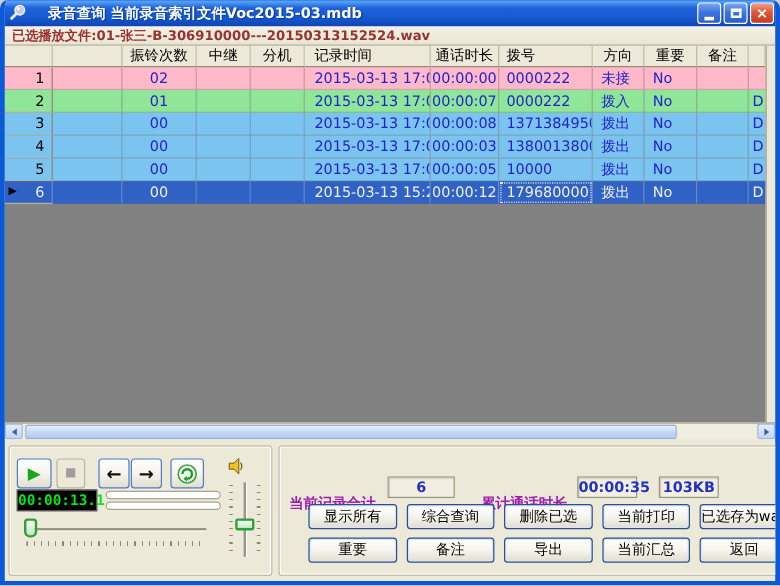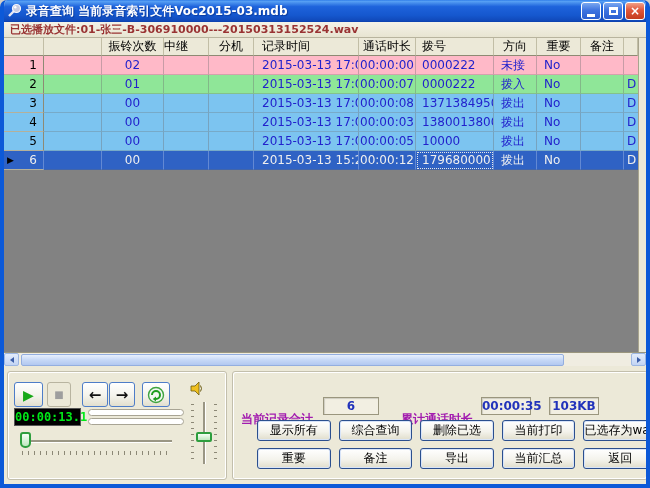--- a/index.html
+++ b/index.html
@@ -6,21 +6,21 @@
   html,body { background:#D4D0C8; }
   body { font-family:"DejaVu Sans","Liberation Sans",sans-serif; font-size:12px; }
 
   .window { position:relative; width:650px; height:488px; background:#ECE9D8;
     border-left:4px solid #0C59D8; border-right:4px solid #0C59D8; border-bottom:4px solid #0C59D8;
     border-radius:7px 7px 0 0; overflow:hidden; }
 
   
   .titlebar { position:absolute; left:-4px; top:0; width:650px; height:22px;
     background:linear-gradient(180deg,#2E7BE8 0%,#57A0F4 6%,#1E63DC 30%,#1557CE 70%,#1048B8 96%,#0A3CA8 100%);
-    border-radius:6px 6px 0 0; display:flex; align-items:center; padding:0 4px; }
+    border-radius:6px 6px 0 0; display:flex; align-items:center; padding:0 4px;gap:14px; }
   .title-icon { width:16px; height:16px; margin:0 4px 0 2px; flex:0 0 auto; }
   .title-text { color:#FFFFFF; font-weight:bold; font-size:12px; text-shadow:1px 1px 1px #0A3CA0;
     white-space:nowrap; overflow:hidden; flex:1; }
   .tb-btns { display:flex; gap:2px; margin-right:1px; }
   .tb-btn { width:20px; height:18px; border:1px solid #FFFFFF; border-radius:3px;
     display:flex; align-items:center; justify-content:center; color:#fff; font-size:11px; line-height:1;
     background:linear-gradient(180deg,#7AA7F0 0%,#3E74E0 45%,#2A5ED0 100%); cursor:default; }
   .tb-btn.close { background:linear-gradient(180deg,#F2A088 0%,#E0563A 45%,#C43C1E 100%); font-weight:bold; font-size:12px; }
   .tb-min-glyph { display:block; width:8px; height:3px; background:#fff; margin-top:8px; }
   .tb-max-glyph { display:block; width:9px; height:8px; border:2px solid #fff; border-top-width:3px; }
@@ -36,21 +36,21 @@
   .trow { display:flex; width:634px; height:19px; line-height:18px; font-size:12px; color:#2222CC; }
   .thead-row { height:18px; line-height:17px; color:#000; }
   .cell { border-right:1px solid rgba(110,110,110,.38); border-bottom:1px solid rgba(110,110,110,.30);
     overflow:hidden; white-space:nowrap; height:100%; }
   .thead-row .cell { background:#ECE9D8; border-right:1px solid #C2BEA6; border-bottom:1px solid #8E8A74; }
   .rowhead { width:40px; background:#ECE9D8; border-right:1px solid #8E8A74; border-bottom:1px solid #B4B09A;
     color:#000; text-align:right; padding-right:6px; position:relative; }
   .rowhead .indic { position:absolute; left:3px; top:0; color:#000; font-size:9px; }
   .col-blank { width:58px; }
   .col-ring  { width:62px; text-align:center; }
-  .col-trunk { width:45px; text-align:left; }
+  .col-trunk { width:45px; text-align:center; }
   .col-ext   { width:45px; text-align:center; }
   .col-time  { width:105px; padding-left:8px; }
   .col-dur   { width:57px; text-align:center; }
   .col-num   { width:78px; padding-left:6px; }
   .col-dir   { width:43px; padding-left:7px; }
   .col-imp   { width:44px; padding-left:7px; }
   .col-note  { width:43px; text-align:center; }
   .col-file  { width:14px; padding-left:3px; border-right:none; }
   .thead-row .col-time { padding-left:8px; }
   .thead-row .col-num  { padding-left:6px; text-align:left; }

